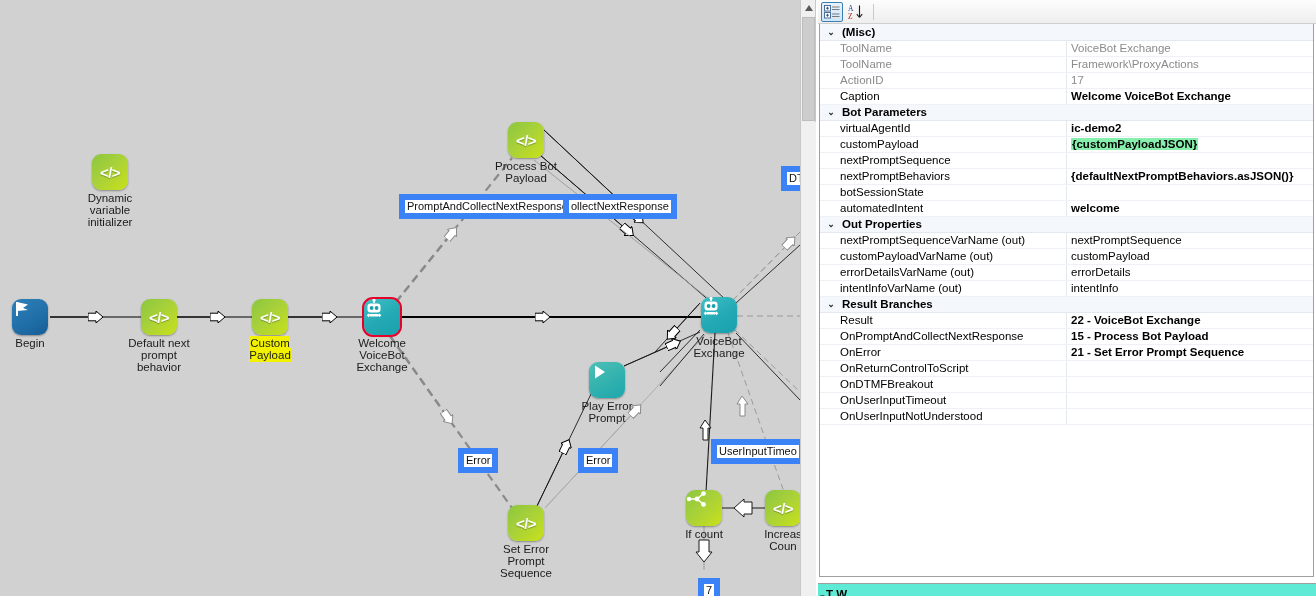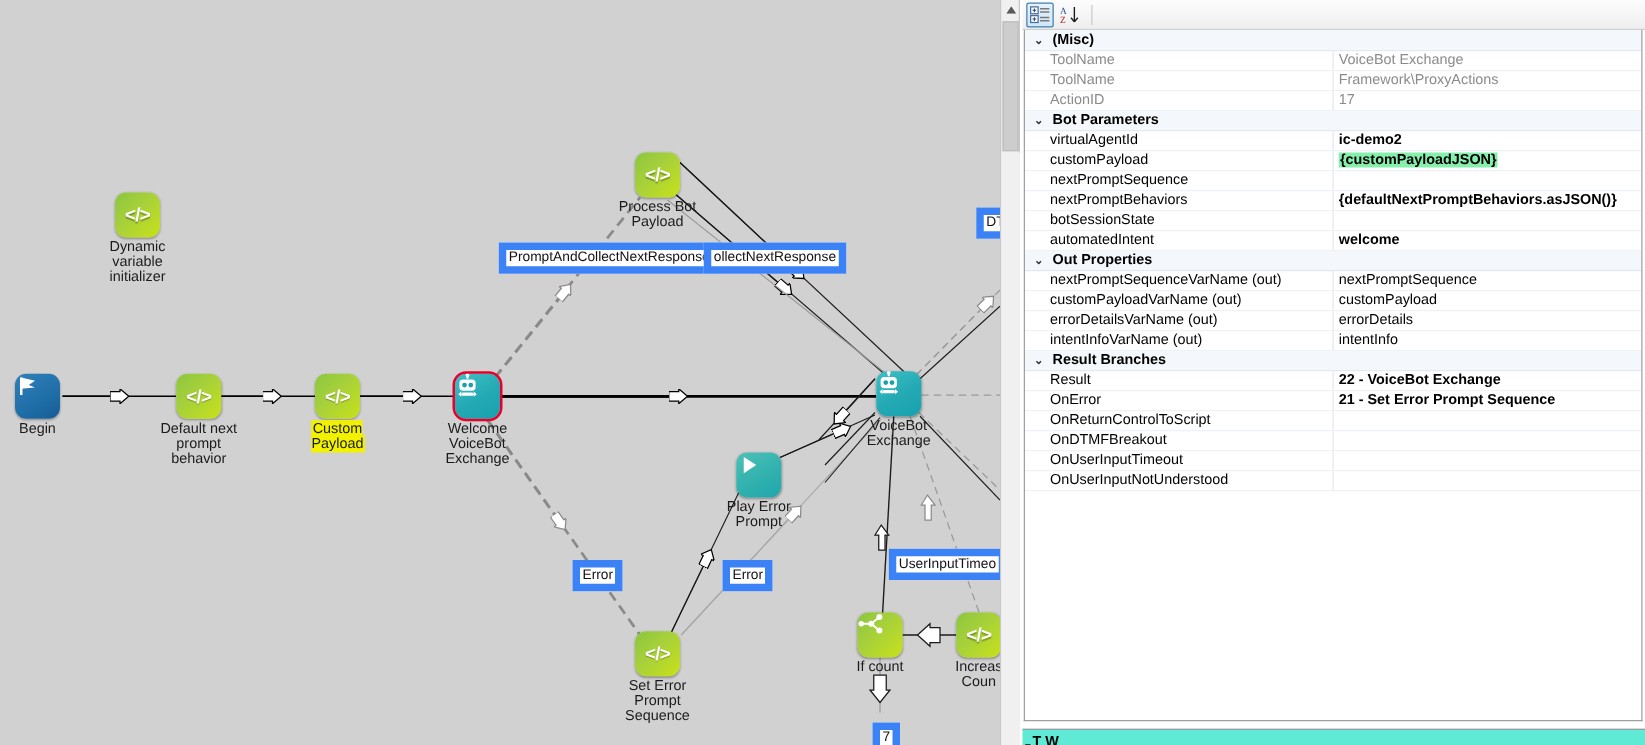--- a/index.html
+++ b/index.html
@@ -496,20 +496,24 @@
               <td class="valcell">VoiceBot Exchange</td>
             </tr>
             <tr class="ro ">
               <td class="namecell">ToolName</td>
               <td class="valcell">Framework\ProxyActions</td>
             </tr>
             <tr class="ro ">
               <td class="namecell">ActionID</td>
               <td class="valcell">17</td>
             </tr>
+            <tr class="bold">
+              <td class="namecell">Caption</td>
+              <td class="valcell">Welcome VoiceBot Exchange</td>
+            </tr>
             <tr class="catrow">
               <td class="catcell" colspan="2"><span class="chev">⌄</span><span>Bot Parameters</span></td>
             </tr>
             <tr class="bold">
               <td class="namecell">virtualAgentId</td>
               <td class="valcell">ic-demo2</td>
             </tr>
             <tr class="bold">
               <td class="namecell">customPayload</td>
               <td class="valcell"><span class="hlval">{customPayloadJSON}</span></td>
@@ -548,20 +552,24 @@
             <tr class="">
               <td class="namecell">intentInfoVarName (out)</td>
               <td class="valcell">intentInfo</td>
             </tr>
             <tr class="catrow">
               <td class="catcell" colspan="2"><span class="chev">⌄</span><span>Result Branches</span></td>
             </tr>
             <tr class="bold">
               <td class="namecell">Result</td>
               <td class="valcell">22 - VoiceBot Exchange</td>
+            </tr>
+            <tr class="bold">
+              <td class="namecell">OnPromptAndCollectNextResponse</td>
+              <td class="valcell">15 - Process Bot Payload</td>
             </tr>
             <tr class="bold">
               <td class="namecell">OnError</td>
               <td class="valcell">21 - Set Error Prompt Sequence</td>
             </tr>
             <tr class="bold">
               <td class="namecell">OnReturnControlToScript</td>
               <td class="valcell"></td>
             </tr>
             <tr class="bold">

